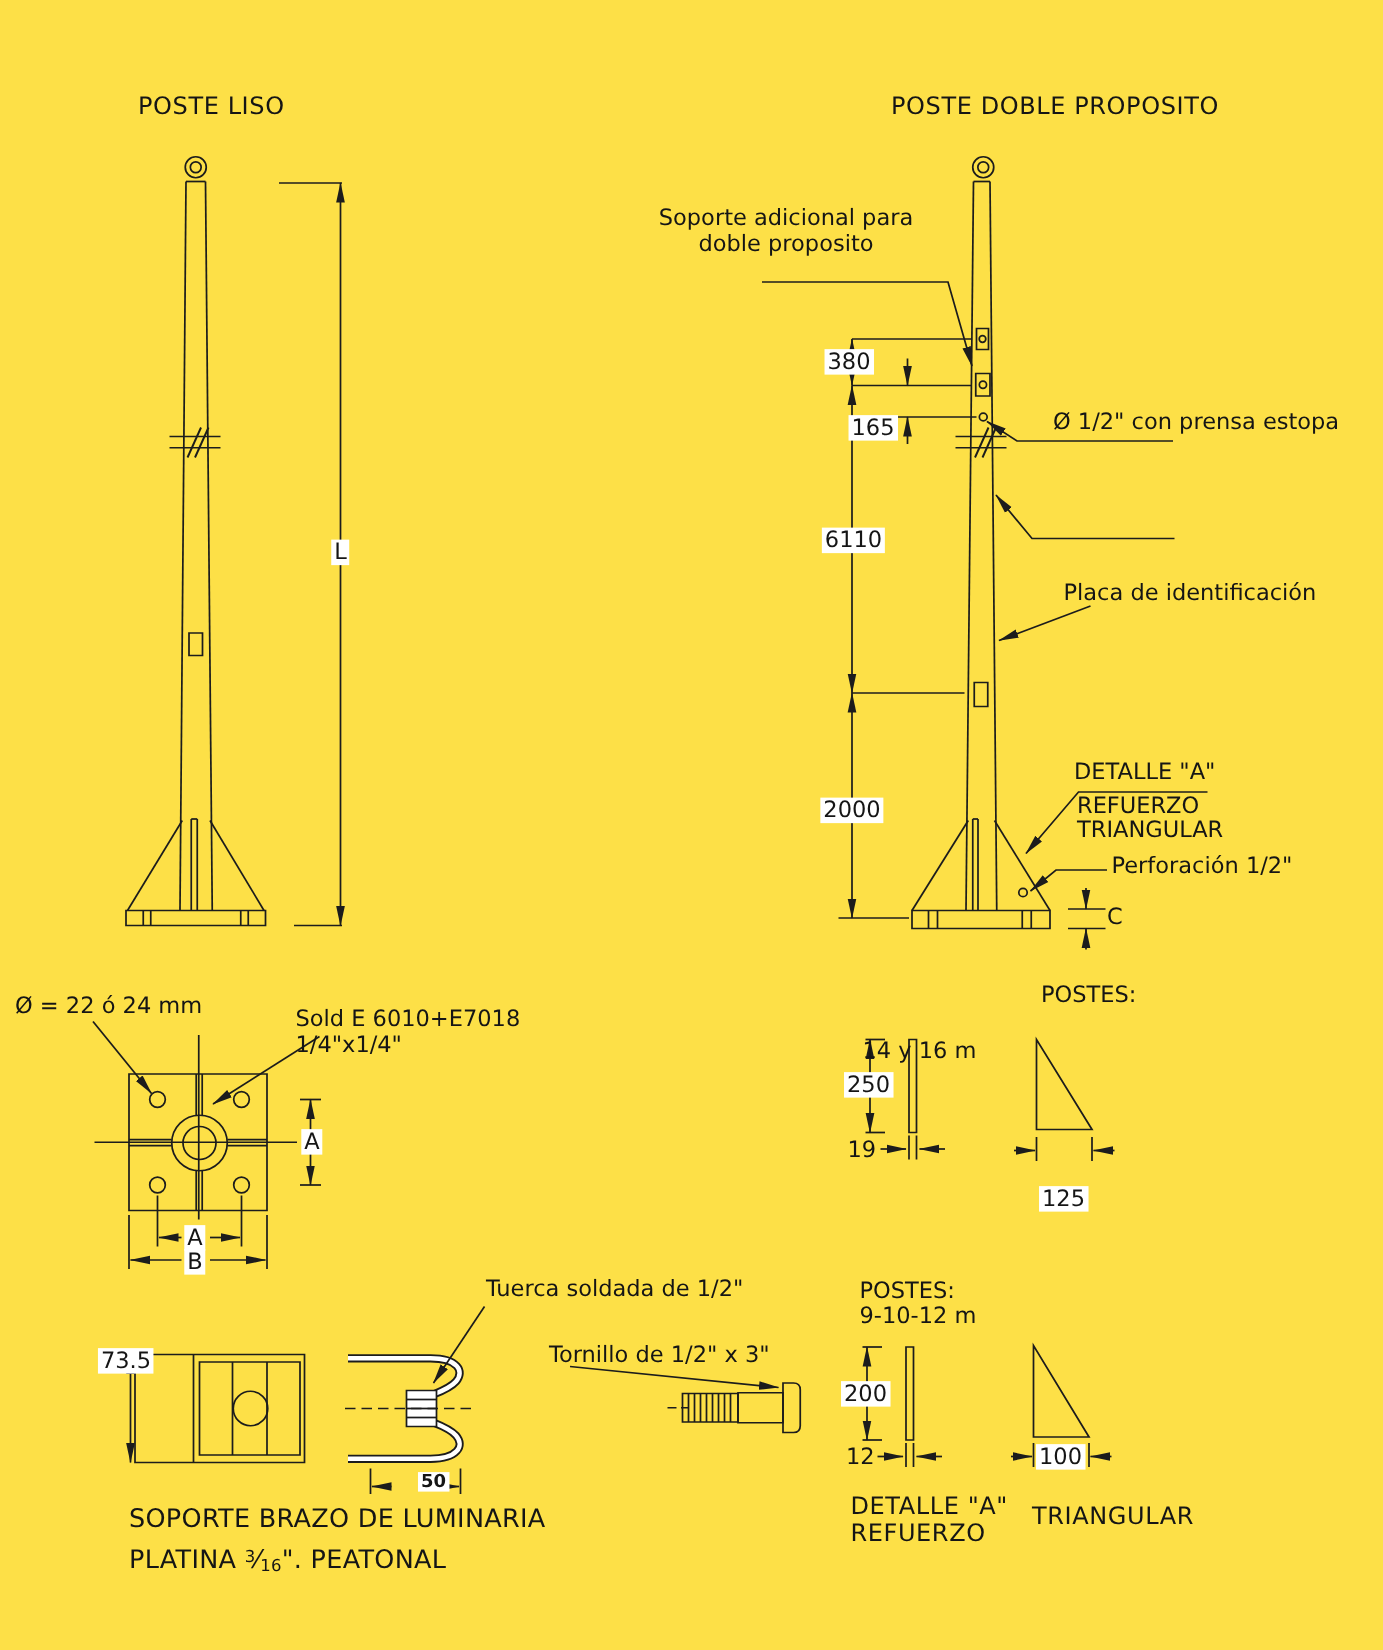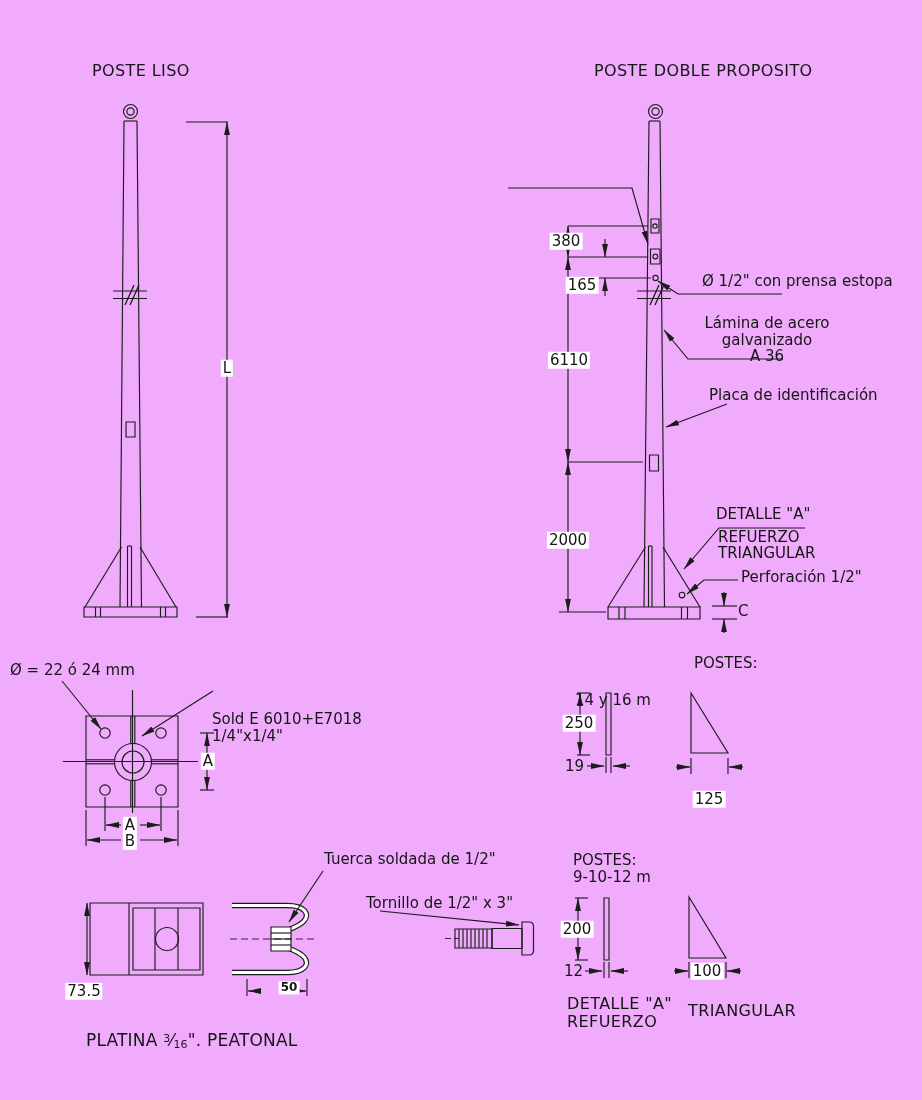--- a/index.html
+++ b/index.html
@@ -1,16 +1,16 @@
 <!DOCTYPE html>
 <html><head>
 <meta charset="utf-8">
 <style>
   html,body{margin:0;padding:0;background:#fff;}
-  #canvas{position:relative;width:922px;height:1100px;background:#f0abfc;overflow:hidden;
+  #canvas{position:relative;width:922px;height:1100px;background:#fde047;overflow:hidden;
           font-family:"DejaVu Sans",sans-serif;color:#151515;}
   #linework{position:absolute;left:0;top:0;}
   .lbl{position:absolute;font:15px/1.1 "DejaVu Sans",sans-serif;color:#151515;white-space:nowrap;}
   .c{transform:translate(-50%,-50%);}
   .cx{transform:translateX(-50%);text-align:center;}
   .bg{background:#fff;padding:0 2px;}
   .t16{font-size:16px;letter-spacing:.4px;}
   .t17{font-size:17px;letter-spacing:.2px;}
   .b12{font-size:12px;font-weight:bold;}
   .ln{display:block;}
@@ -242,58 +242,58 @@
       <line x1="726" y1="962" x2="726" y2="978"></line>
       <line x1="674" y1="971" x2="688" y2="971" marker-end="url(#ar)"></line>
       <line x1="741" y1="971" x2="727" y2="971" marker-end="url(#ar)"></line>
     </g>
   </g>
 </svg>
 
 <div class="lbl t16" style="left:92px;top:62px;">POSTE LISO</div>
 <div class="lbl t16" style="left:594px;top:62px;">POSTE DOBLE PROPOSITO</div>
 
+<div class="lbl cx" style="left:524px;top:137px;">
+  <span class="ln">Soporte adicional para</span>
+  <span class="ln">doble proposito</span>
+</div>
 
 <div class="lbl" style="left:702px;top:273px;">Ø 1/2" con prensa estopa</div>
 
-<div class="lbl cx" style="left:767px;top:315px;">
-  <span class="ln">Lámina de acero</span>
-  <span class="ln">galvanizado</span>
-  <span class="ln">A 36</span>
-</div>
 
 <div class="lbl" style="left:709px;top:387px;">Placa de identificación</div>
 
 <div class="lbl" style="left:716px;top:506px;">DETALLE "A"</div>
 <div class="lbl" style="left:718px;top:529px;">REFUERZO</div>
 <div class="lbl" style="left:718px;top:545px;">TRIANGULAR</div>
 
 <div class="lbl" style="left:741px;top:569px;">Perforación 1/2"</div>
 
 <div class="lbl c bg" style="left:566px;top:241px;">380</div>
 <div class="lbl c bg" style="left:582px;top:285px;">165</div>
 <div class="lbl c bg" style="left:569px;top:360px;">6110</div>
 <div class="lbl c bg" style="left:568px;top:540px;">2000</div>
 <div class="lbl" style="left:738px;top:603px;">C</div>
 <div class="lbl c bg" style="left:227px;top:368px;">L</div>
 
 <div class="lbl" style="left:10px;top:662px;">Ø = 22 ó 24 mm</div>
-<div class="lbl" style="left:212px;top:671px;margin-top:40px;">
+<div class="lbl" style="left:197px;top:671px;">
   <span class="ln">Sold E 6010+E7018</span>
   <span class="ln">1/4"x1/4"</span>
 </div>
 <div class="lbl c bg" style="left:208px;top:761px;">A</div>
 <div class="lbl c bg" style="left:130px;top:825px;">A</div>
 <div class="lbl c bg" style="left:130px;top:841px;">B</div>
 
-<div class="lbl c bg" style="left:84px;top:991px;text-align:right;">73.5</div>
+<div class="lbl c bg" style="left:84px;top:907px;text-align:right;">73.5</div>
 <div class="lbl" style="left:324px;top:851px;">Tuerca soldada de 1/2"</div>
 <div class="lbl" style="left:366px;top:895px;">Tornillo de 1/2" x 3"</div>
 <div class="lbl c bg b12" style="left:277px;top:988px;margin-left:12px;">50</div>
 
+<div class="lbl t17" style="left:86px;top:1004px;">SOPORTE BRAZO DE LUMINARIA</div>
 <div class="lbl t17" style="left:86px;top:1031px;">
   <span>PLATINA </span><sup class="fr">3</sup><span>⁄</span><sub class="fr">16</sub><span>". PEATONAL</span>
 </div>
 
 <div class="lbl" style="left:575px;top:664px;margin-top:28px;">14 y 16 m</div>
 <div class="lbl" style="left:694px;top:655px;">POSTES:</div>
 <div class="lbl c bg" style="left:579px;top:723px;">250</div>
 <div class="lbl" style="left:565px;top:758px;">19</div>
 <div class="lbl c bg" style="left:709px;top:767px;margin-top:32px;">125</div>
 

